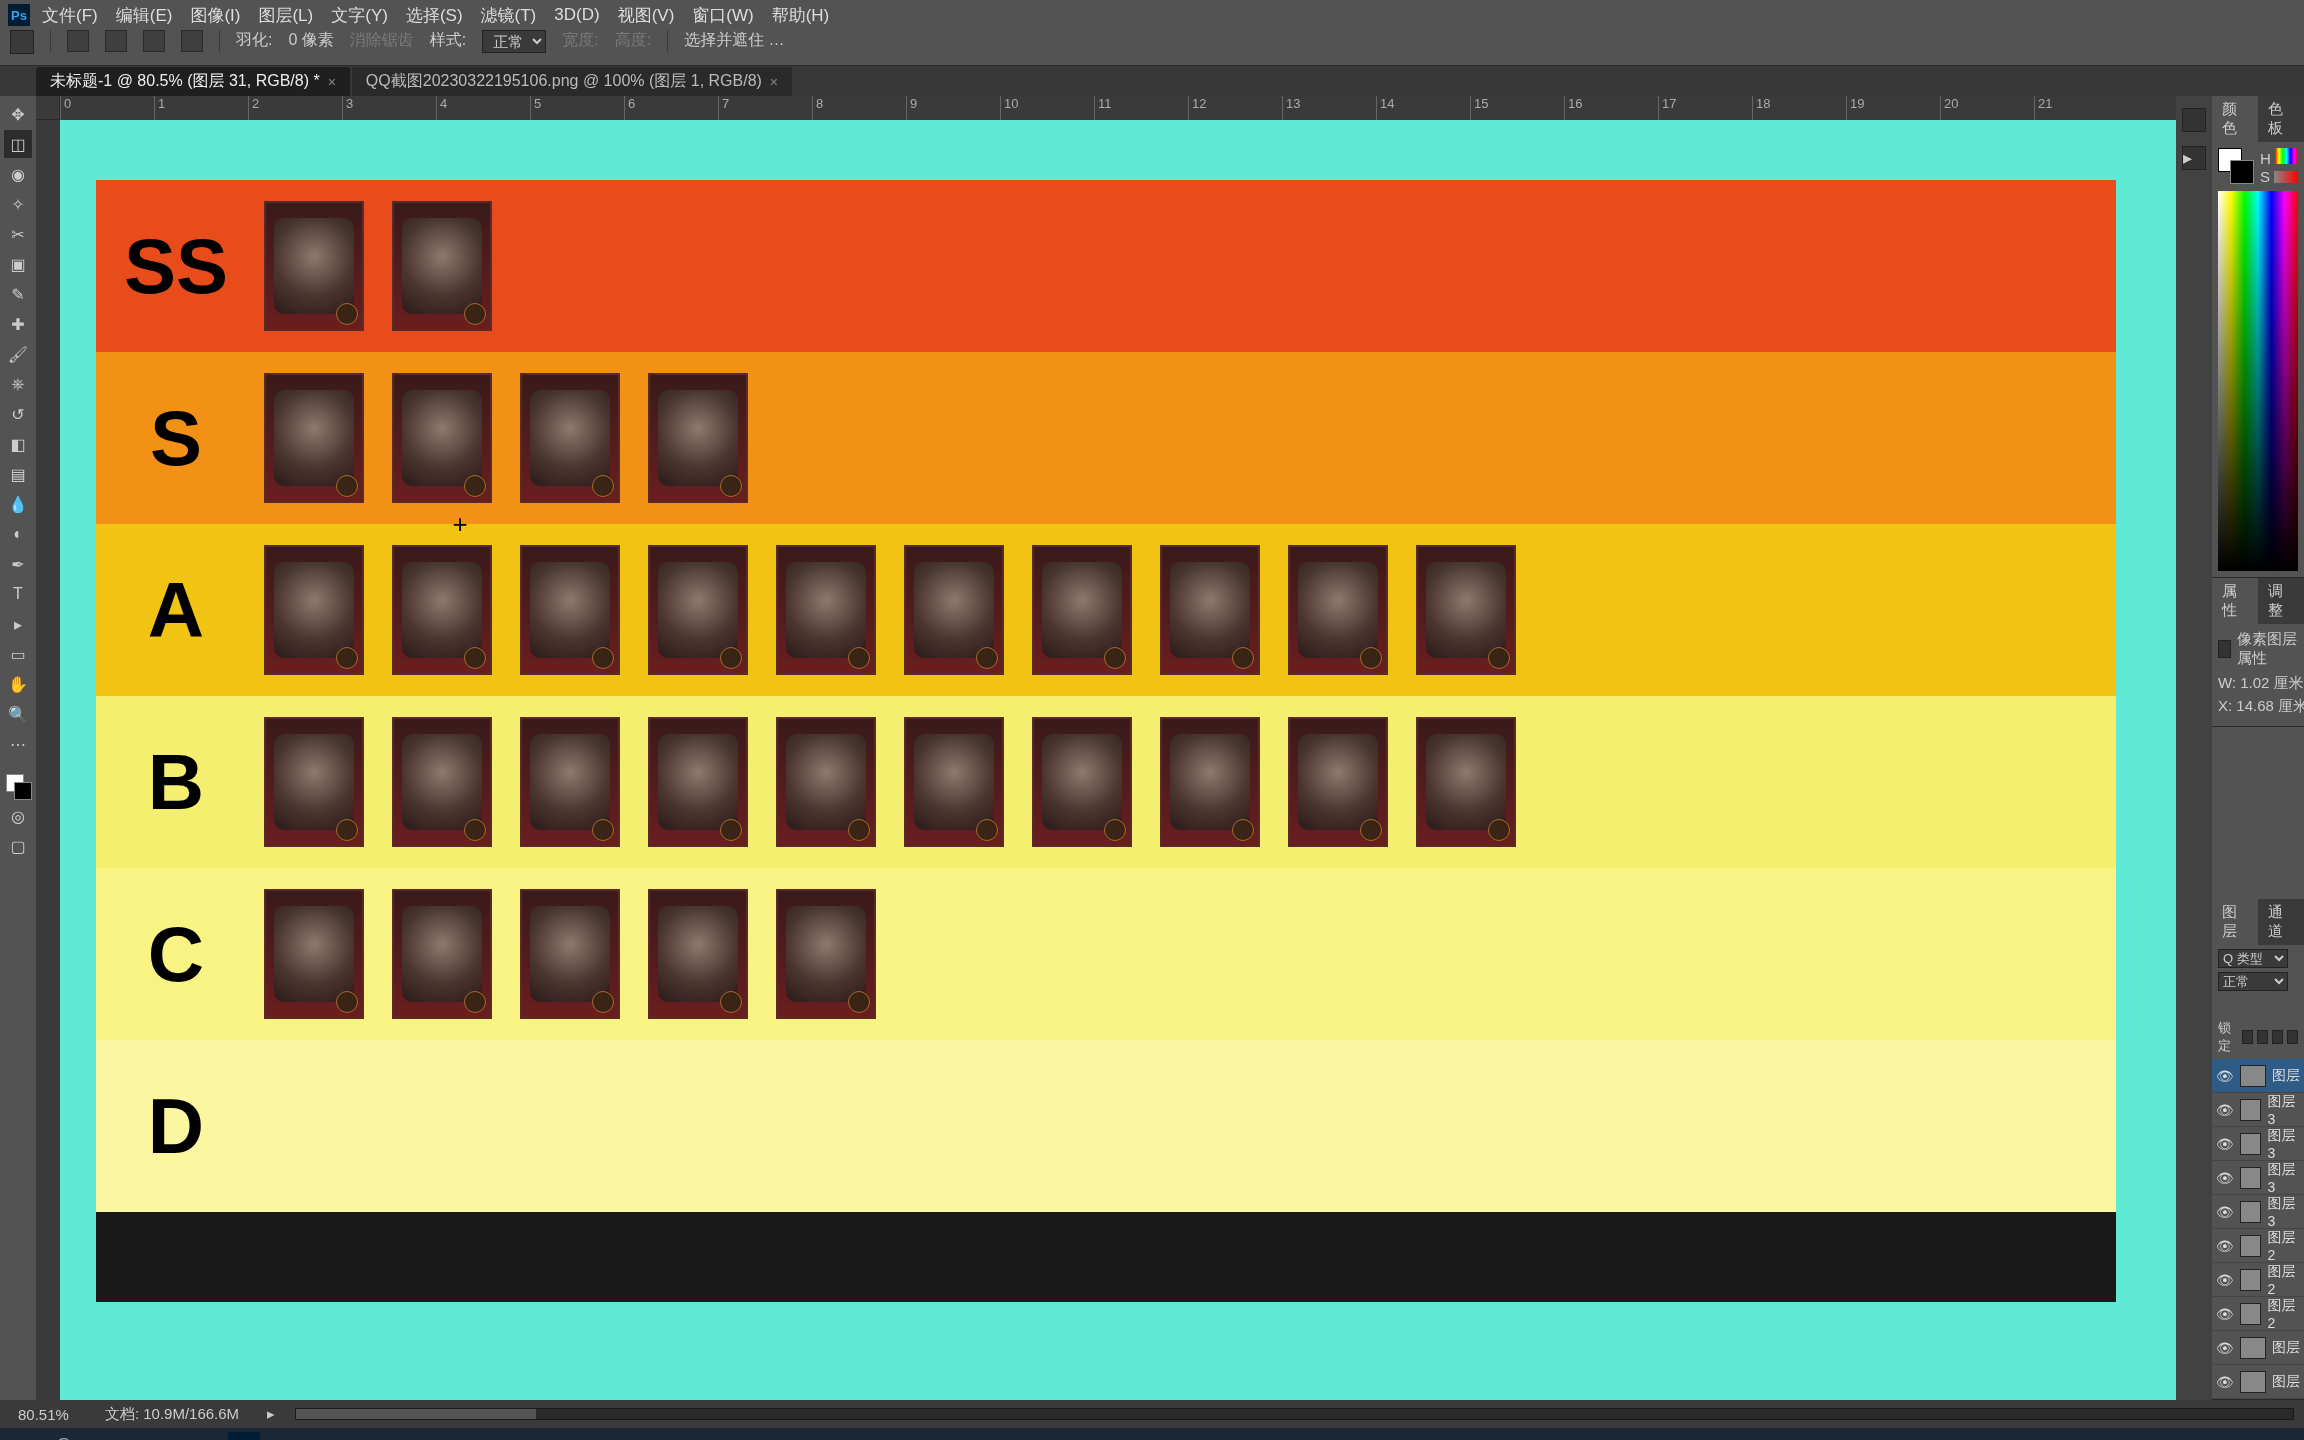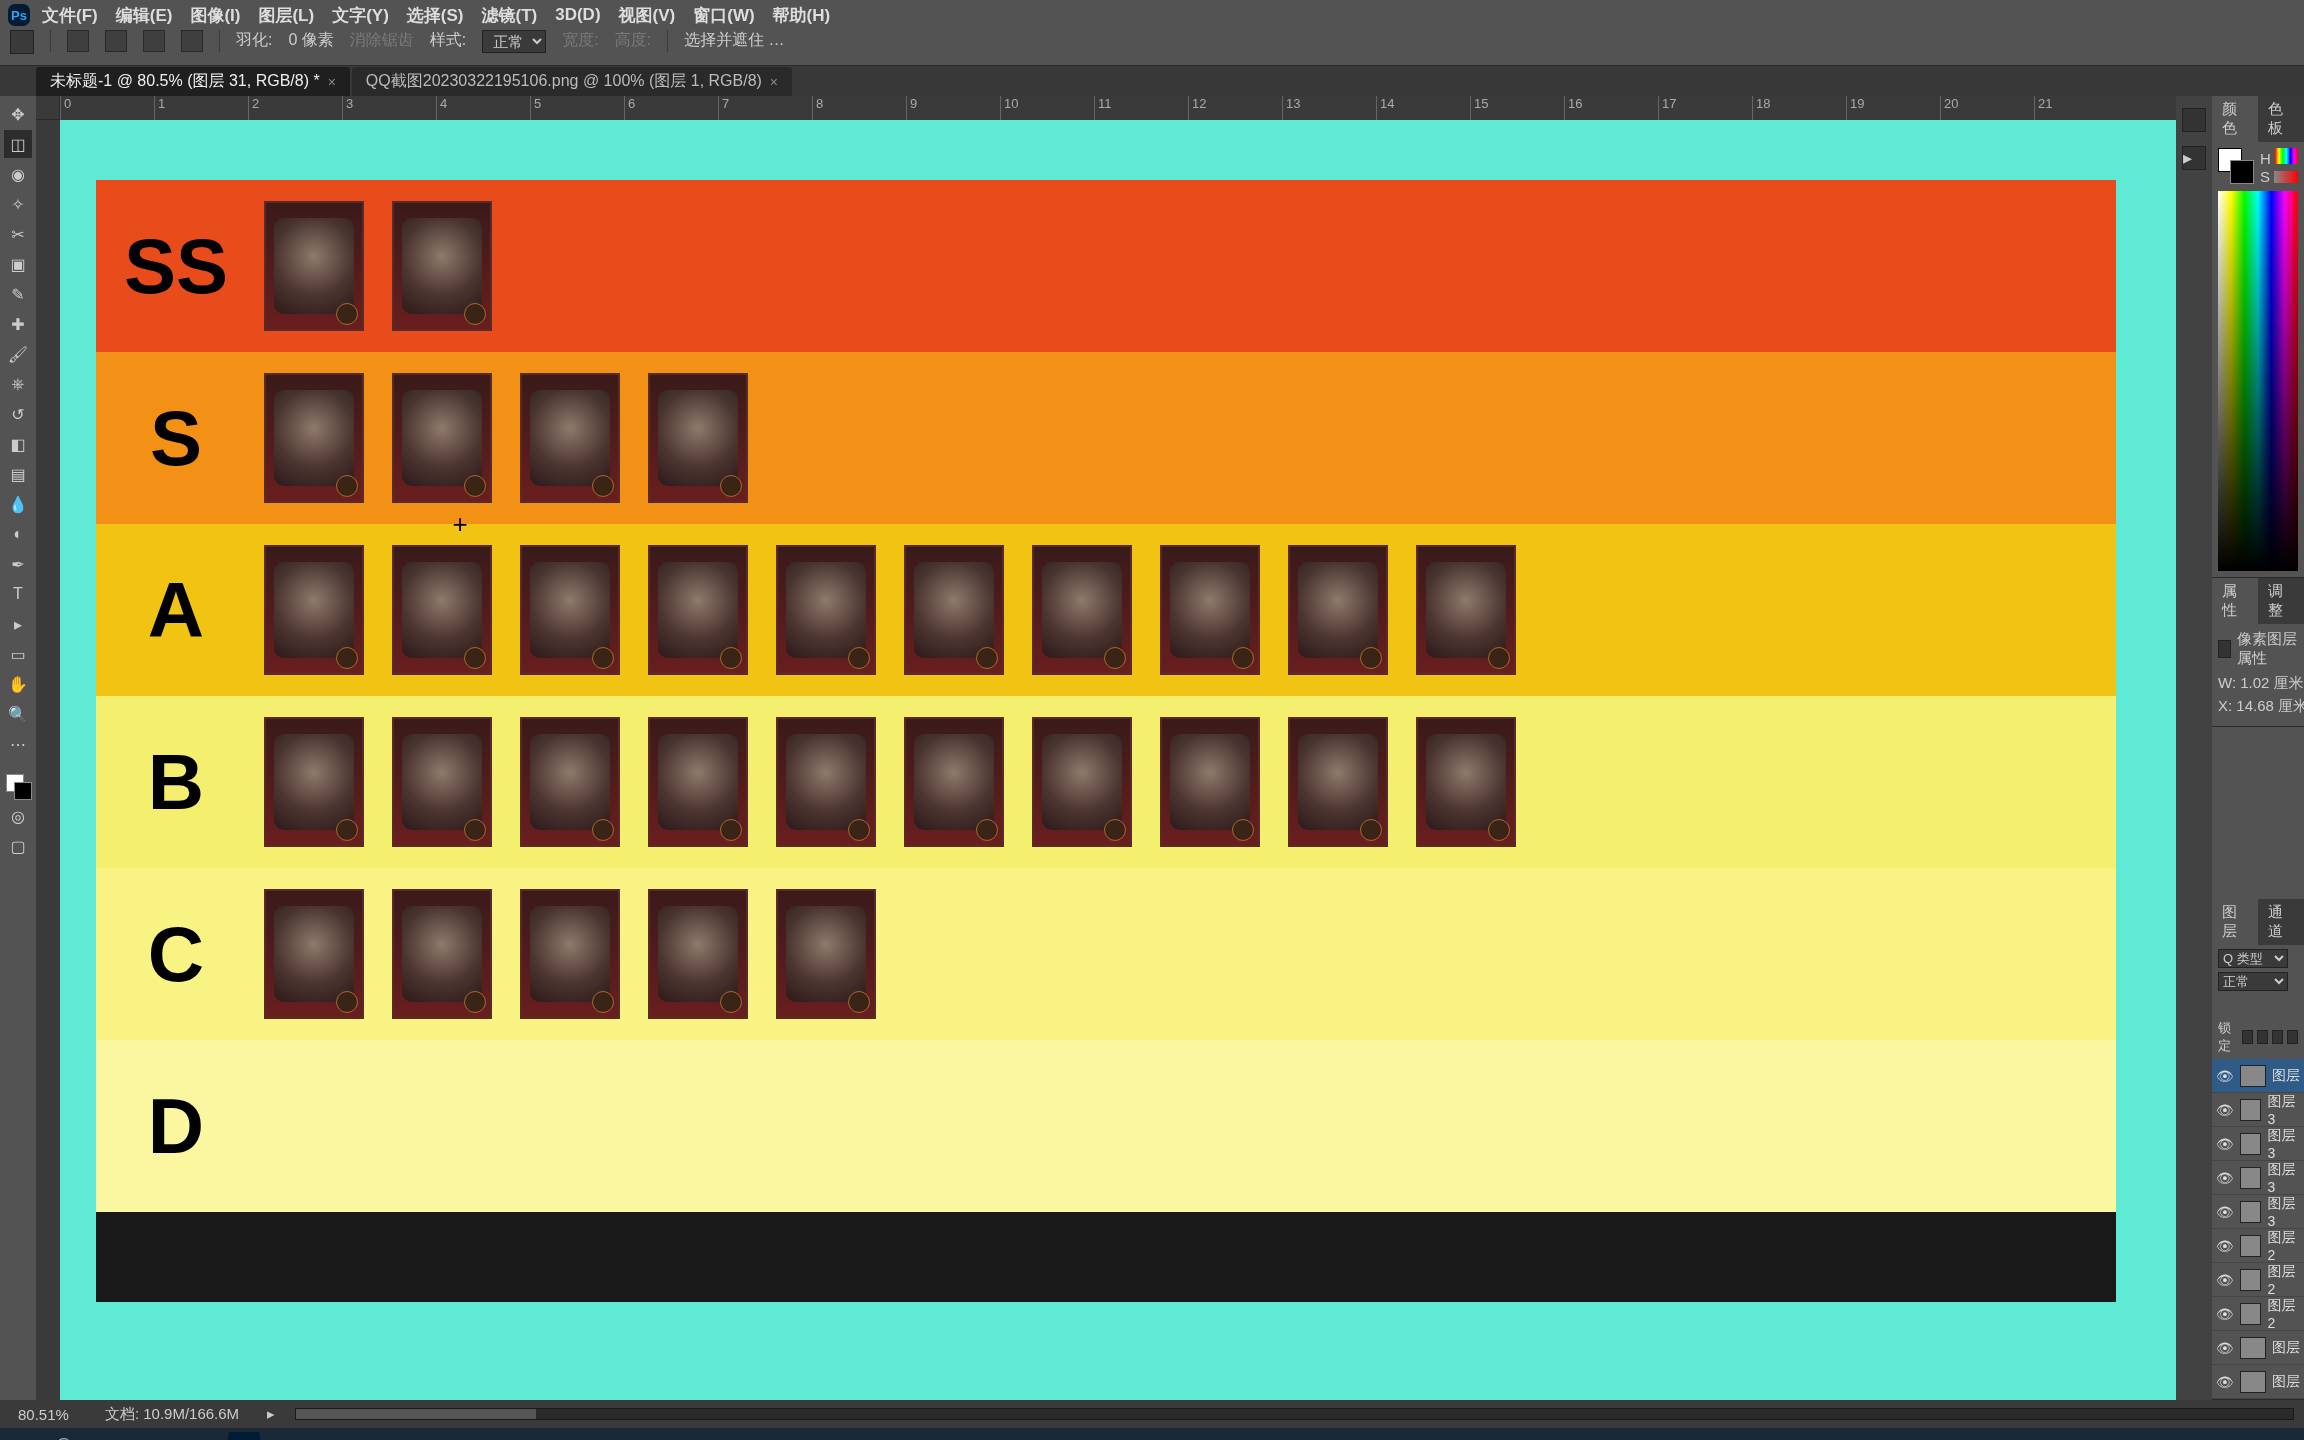--- a/index.html
+++ b/index.html
@@ -1,21 +1,21 @@
 <!DOCTYPE html>
 <html><head>
 <meta charset="utf-8">
 <style>
 * { margin: 0; padding: 0; box-sizing: border-box; font-family: "Microsoft YaHei", Tahoma, sans-serif; }
 html, body { width: 2304px; height: 1440px; background: #1a1a1a; color: #ccc; overflow: hidden; font-size: 18px; }
 
 
 .menubar { height: 30px; background: #535353; display: flex; align-items: center; padding: 0 8px; font-size: 17px; color: #ddd; }
-.menubar .ps-logo { width: 22px; height: 22px; background: #001d34; color: #2fa3f7; display: flex; align-items: center; justify-content: center; font-weight: bold; font-size: 13px; margin-right: 12px; border-radius: 7px; }
-.menubar span.menu-item { margin-right: 18px; cursor: default; font-weight: bold; }
+.menubar .ps-logo { width: 22px; height: 22px; background: #001d34; color: #2fa3f7; display: flex; align-items: center; justify-content: center; font-weight: bold; font-size: 13px; margin-right: 12px; border-radius: 0; }
+.menubar span.menu-item { margin-right: 18px; cursor: default; }
 
 
 .optionsbar { height: 36px; background: #535353; border-bottom: 1px solid #2a2a2a; display: flex; align-items: flex-start; padding: 0 10px; font-size: 16px; color: #ccc; gap: 16px; }
 .optionsbar .tool-preset { width: 24px; height: 24px; background: #3a3a3a; border: 1px solid #222; }
 .optionsbar .icon-btn { width: 22px; height: 22px; background: #3f3f3f; border: 1px solid #2a2a2a; }
 .optionsbar .sep { width: 1px; height: 22px; background: #3a3a3a; }
 .optionsbar select { background: #3a3a3a; color: #ccc; border: 1px solid #222; font-size: 15px; padding: 1px 6px; }
 .optionsbar .disabled { color: #7a7a7a; }
 
 

